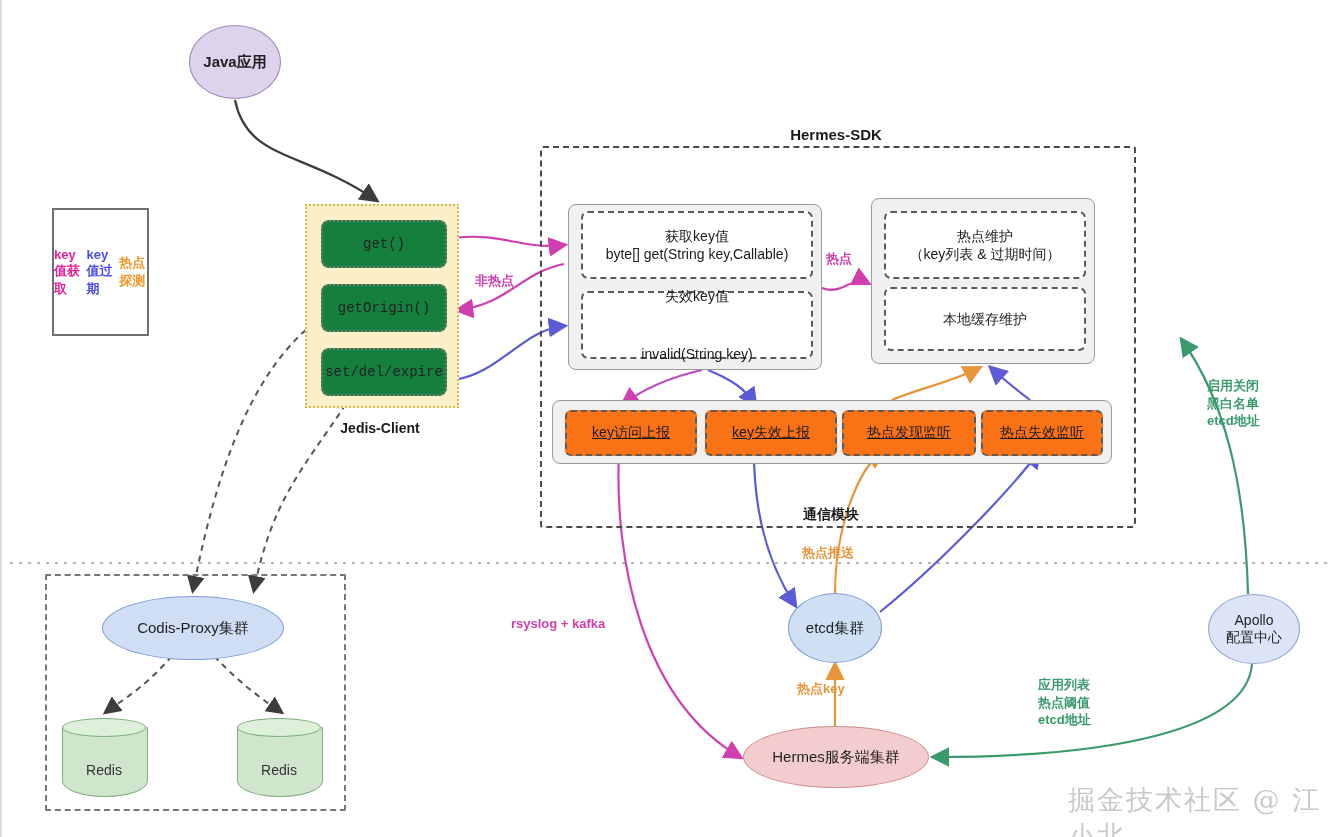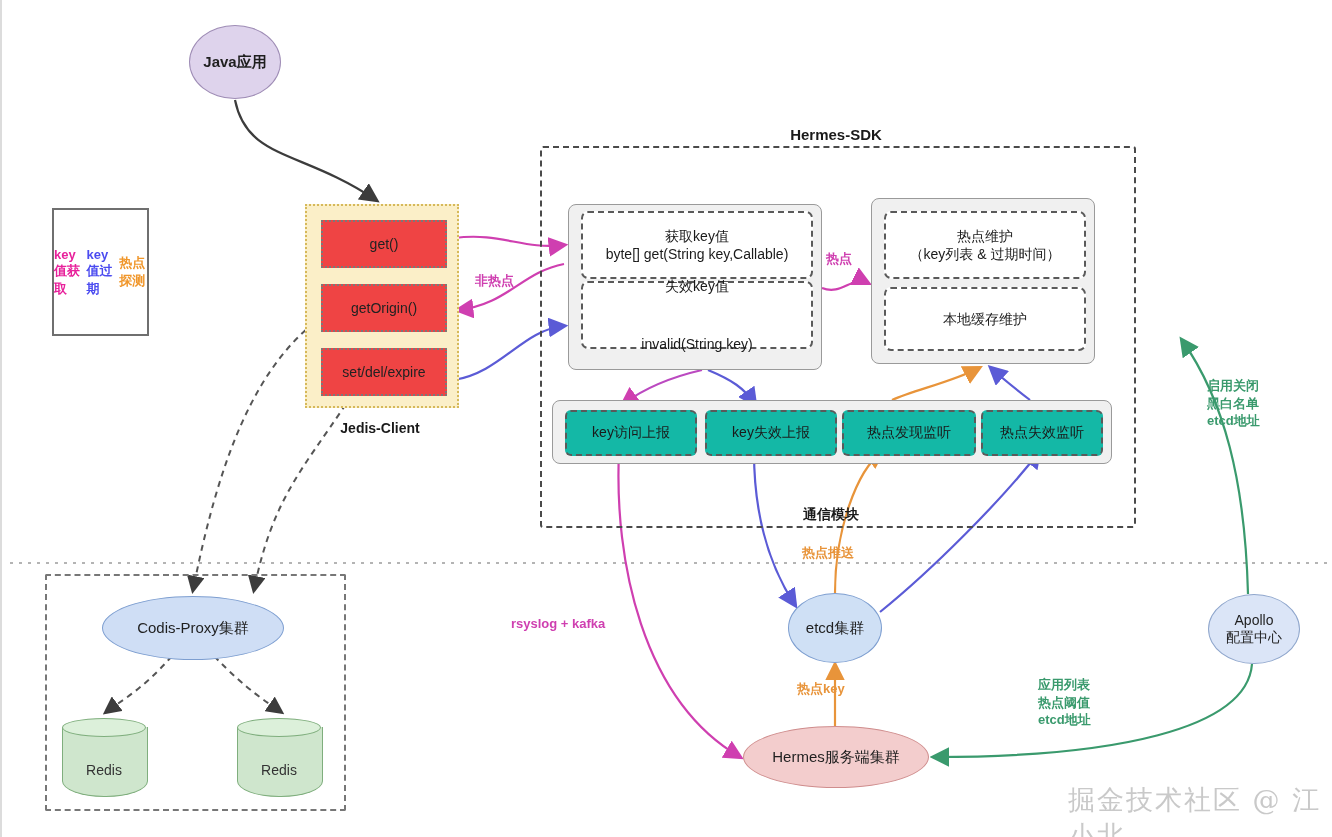--- a/index.html
+++ b/index.html
@@ -42,37 +42,37 @@
 
   .sdk-outer{position:absolute;left:538px;top:146px;width:592px;height:378px;
              border:2px dashed #4a4a4a;border-radius:3px;}
   .sdk-outer-lbl{position:absolute;left:538px;top:126px;width:592px;text-align:center;
                  font-size:15px;font-weight:bold;color:#1a1a1a;}
 
   .jedis-box{position:absolute;left:303px;top:204px;width:150px;height:200px;
              background:#fbefc8;border:2px dotted #d6b95a;}
   .jedis-lbl{position:absolute;left:293px;top:420px;width:170px;text-align:center;
              font-size:14px;font-weight:bold;color:#1a1a1a;}
-  .jedis-item{position:absolute;left:14px;width:122px;height:44px;background:#ef4444;
-              border:2px dotted #7a7a7a;border-radius:0;display:flex;align-items:center;
-              justify-content:center;font-size:14px;color:#222;}
+  .jedis-item{position:absolute;left:14px;width:122px;height:44px;background:#15803d;
+              border:2px dotted #7a7a7a;border-radius:8px;display:flex;align-items:center;
+              justify-content:center;font-size:14px;color:#222;font-family:Liberation Mono, monospace;}
 
   
   .mod{position:absolute;background:#f0f0f0;border:1.5px solid #9a9a9a;border-radius:8px;}
   .mod-lbl{position:absolute;font-size:14px;font-weight:bold;color:#1a1a1a;text-align:center;margin-top:36px;}
   .sub{position:absolute;background:#fff;border:2px dashed #5a5a5a;border-radius:7px;
        display:flex;align-items:center;justify-content:center;flex-direction:column;
        font-size:14px;color:#1a1a1a;line-height:1.3;text-align:center;}
 
   .sdk-iface{left:566px;top:204px;width:252px;height:164px;}
   .hot-mod{left:869px;top:198px;width:222px;height:164px;}
   .comm-mod{left:550px;top:400px;width:558px;height:62px;}
-  .comm-item{position:absolute;top:9px;height:42px;background:#14b8a6;border:2px dashed #5a5a5a;
+  .comm-item{position:absolute;top:9px;height:42px;background:#f97316;border:2px dashed #5a5a5a;
              border-radius:6px;display:flex;align-items:center;justify-content:center;
-             font-size:14px;color:#1a1a1a;}
+             font-size:14px;color:#1a1a1a;text-decoration:underline;}
 
   
   .legend{position:absolute;left:50px;top:208px;width:93px;height:124px;background:#fff;
           border:2px solid #6f6f6f;display:flex;flex-direction:row;justify-content:space-around;
           align-items:center;font-size:13px;font-weight:bold;}
 
   .edge-lbl{position:absolute;font-size:13px;font-weight:bold;white-space:pre-line;line-height:1.35;}
   .watermark{position:absolute;left:1066px;top:782px;font-size:27px;color:#c9c9c9;
              font-family:"DejaVu Serif","Liberation Serif",serif;letter-spacing:2px;}
 </style>
@@ -159,21 +159,21 @@
 
   <div class="sdk-outer-lbl">Hermes-SDK</div>
   <div class="sdk-outer"></div>
 
   <div class="mod-lbl" style="left:566px;top:182px;width:252px;">SDK接口</div>
   <div class="mod sdk-iface">
     <div class="sub" style="left:12px;top:6px;width:228px;height:64px;">
       <span>获取key值</span>
       <span>byte[] get(String key,Callable)</span>
     </div>
-    <div class="sub" style="left:12px;top:76px;width:228px;height:64px;gap:39px;">
+    <div class="sub" style="left:12px;top:86px;width:228px;height:64px;gap:39px;">
       <span>失效key值</span>
       <span>invalid(String key)</span>
     </div>
   </div>
 
   <div class="mod-lbl" style="left:869px;top:177px;width:222px;">热点模块</div>
   <div class="mod hot-mod">
     <div class="sub" style="left:12px;top:12px;width:198px;height:64px;">
       <span>热点维护</span>
       <span>（key列表 &amp; 过期时间）</span>

